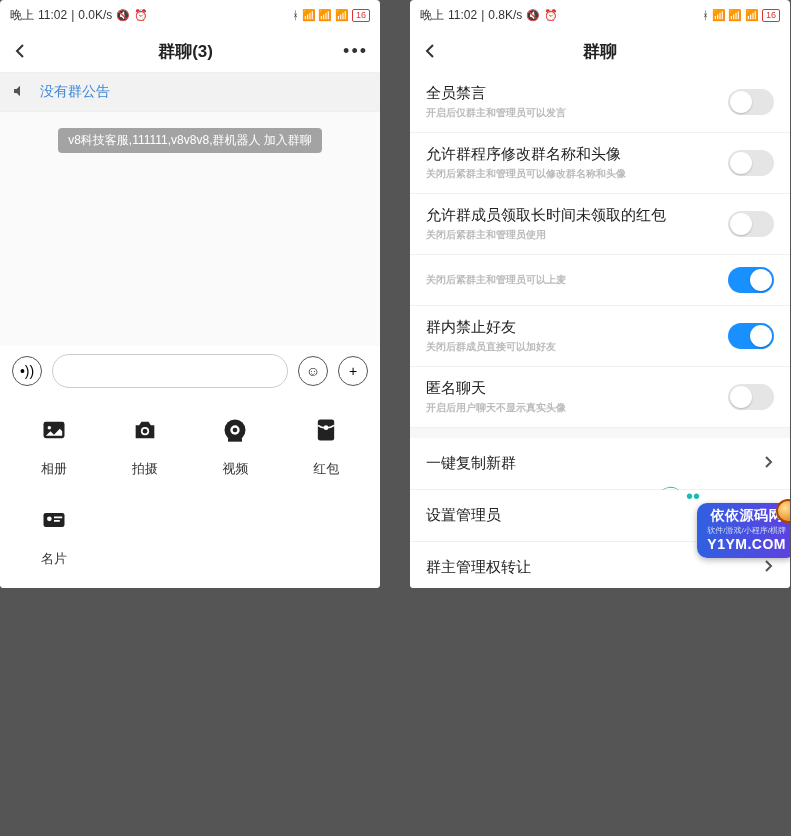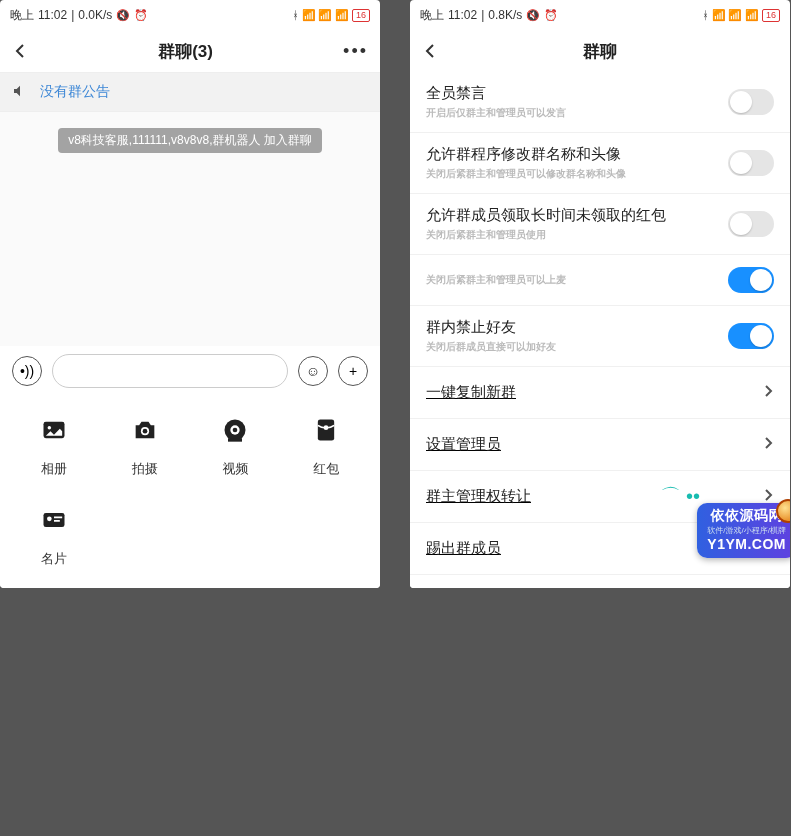--- a/index.html
+++ b/index.html
@@ -177,21 +177,21 @@
       position: absolute;
       top: 2px;
       width: 22px; height: 22px;
       background: #fff;
       border-radius: 50%;
       box-shadow: 0 1px 2px rgba(0,0,0,0.2);
     }
     .toggle.off .toggle-knob { left: 2px; }
     .toggle.on .toggle-knob { right: 2px; }
     .chevron { color: #666; font-size: 16px; flex-shrink: 0; }
-    .simple-item { padding: 16px; text-decoration: underline; }
+    .simple-item { padding: 16px; }
     .simple-item .setting-title { margin-bottom: 0; }
     .blue-btn {
       margin: 12px 16px;
       height: 44px;
       background: #3d87f0;
       border-radius: 22px;
     }
     
     .watermark {
       position: absolute;
@@ -396,20 +396,29 @@
   </div>
       <div class="setting-item">
     <div class="setting-text">
       <div class="setting-title">群内禁止好友</div>
       <div class="setting-desc">关闭后群成员直接可以加好友</div>
     </div>
     <div class="toggle on">
       <div class="toggle-knob"></div>
     </div>
   </div>
+      <div class="setting-item gapped">
+    <div class="setting-text">
+      <div class="setting-title">匿名聊天</div>
+      <div class="setting-desc">开启后用户聊天不显示真实头像</div>
+    </div>
+    <div class="toggle off">
+      <div class="toggle-knob"></div>
+    </div>
+  </div>
       <div class="setting-item simple-item">
     <div class="setting-text">
       <div class="setting-title">一键复制新群</div>
     </div>
     <div class="chevron">
       <svg width="10" height="14" viewBox="0 0 10 14">
             <path d="M2 2l5 5-5 5" stroke="#555" stroke-width="2" fill="none"></path>
           </svg>
     </div>
   </div>

